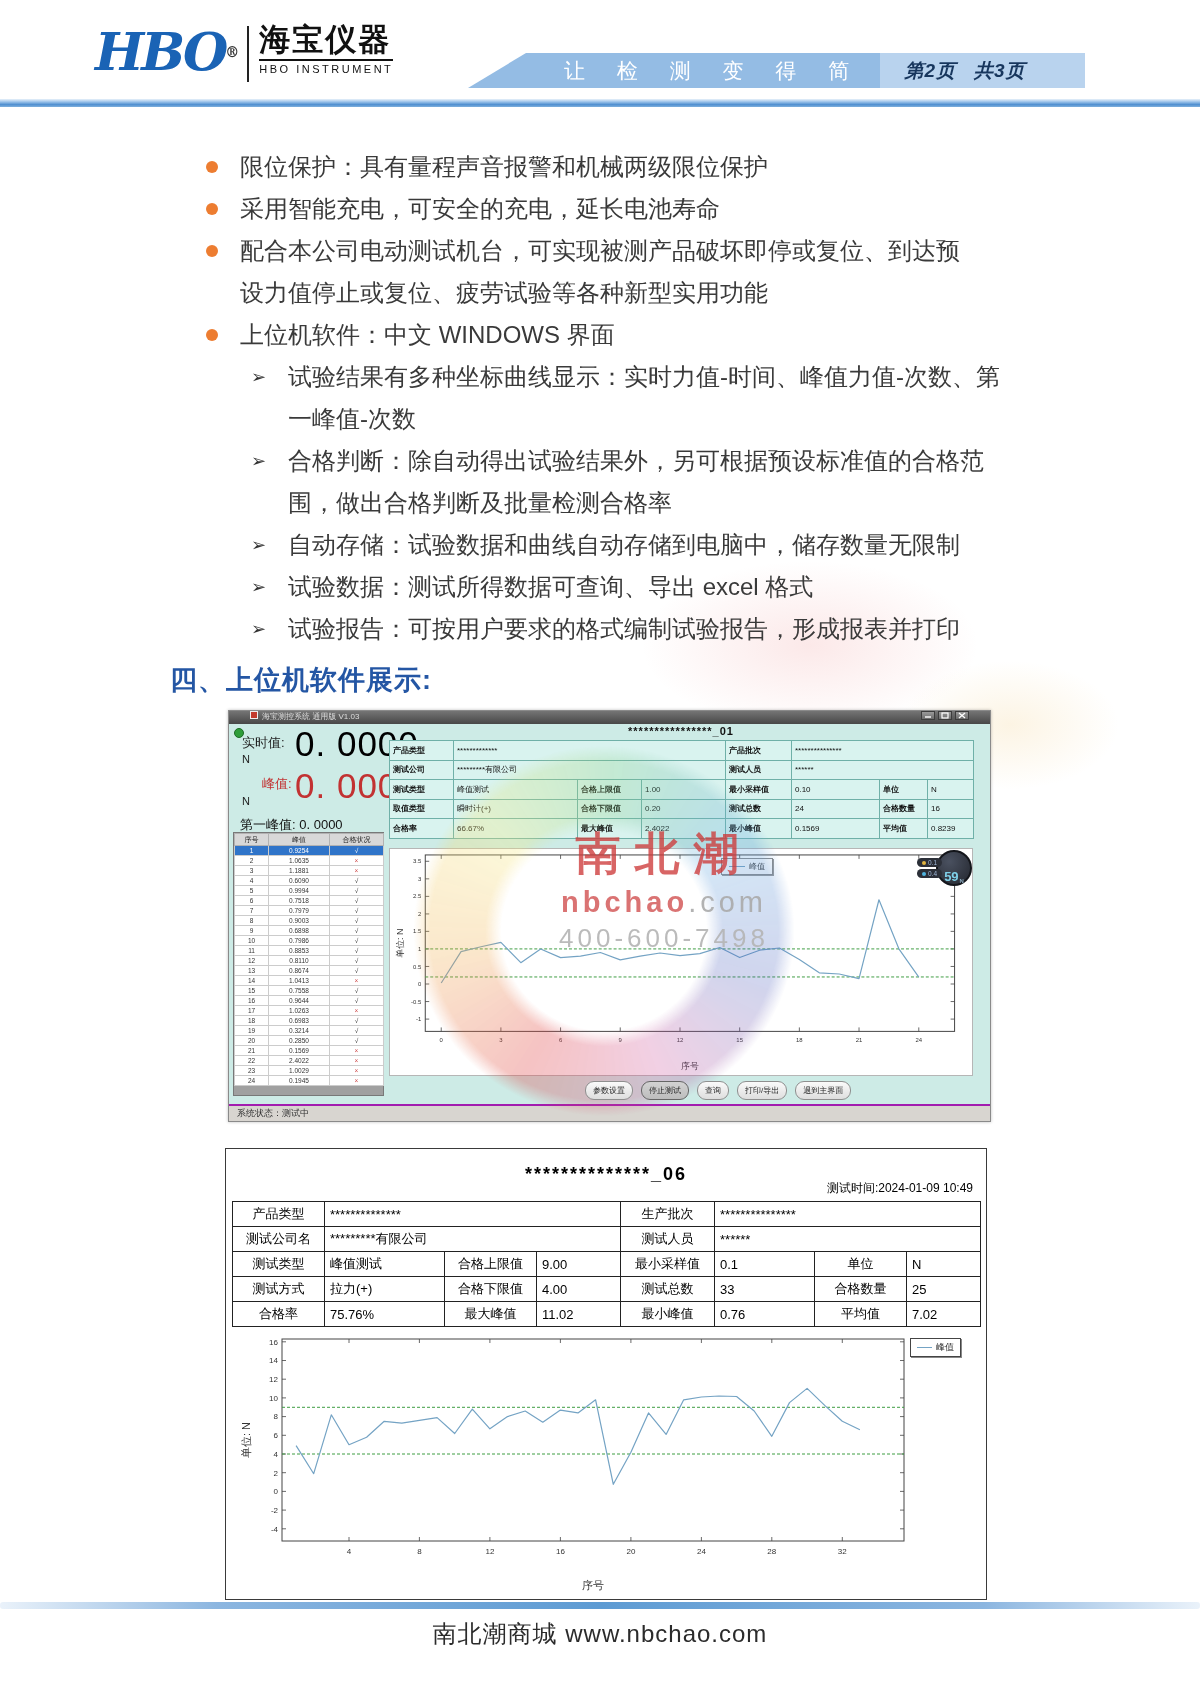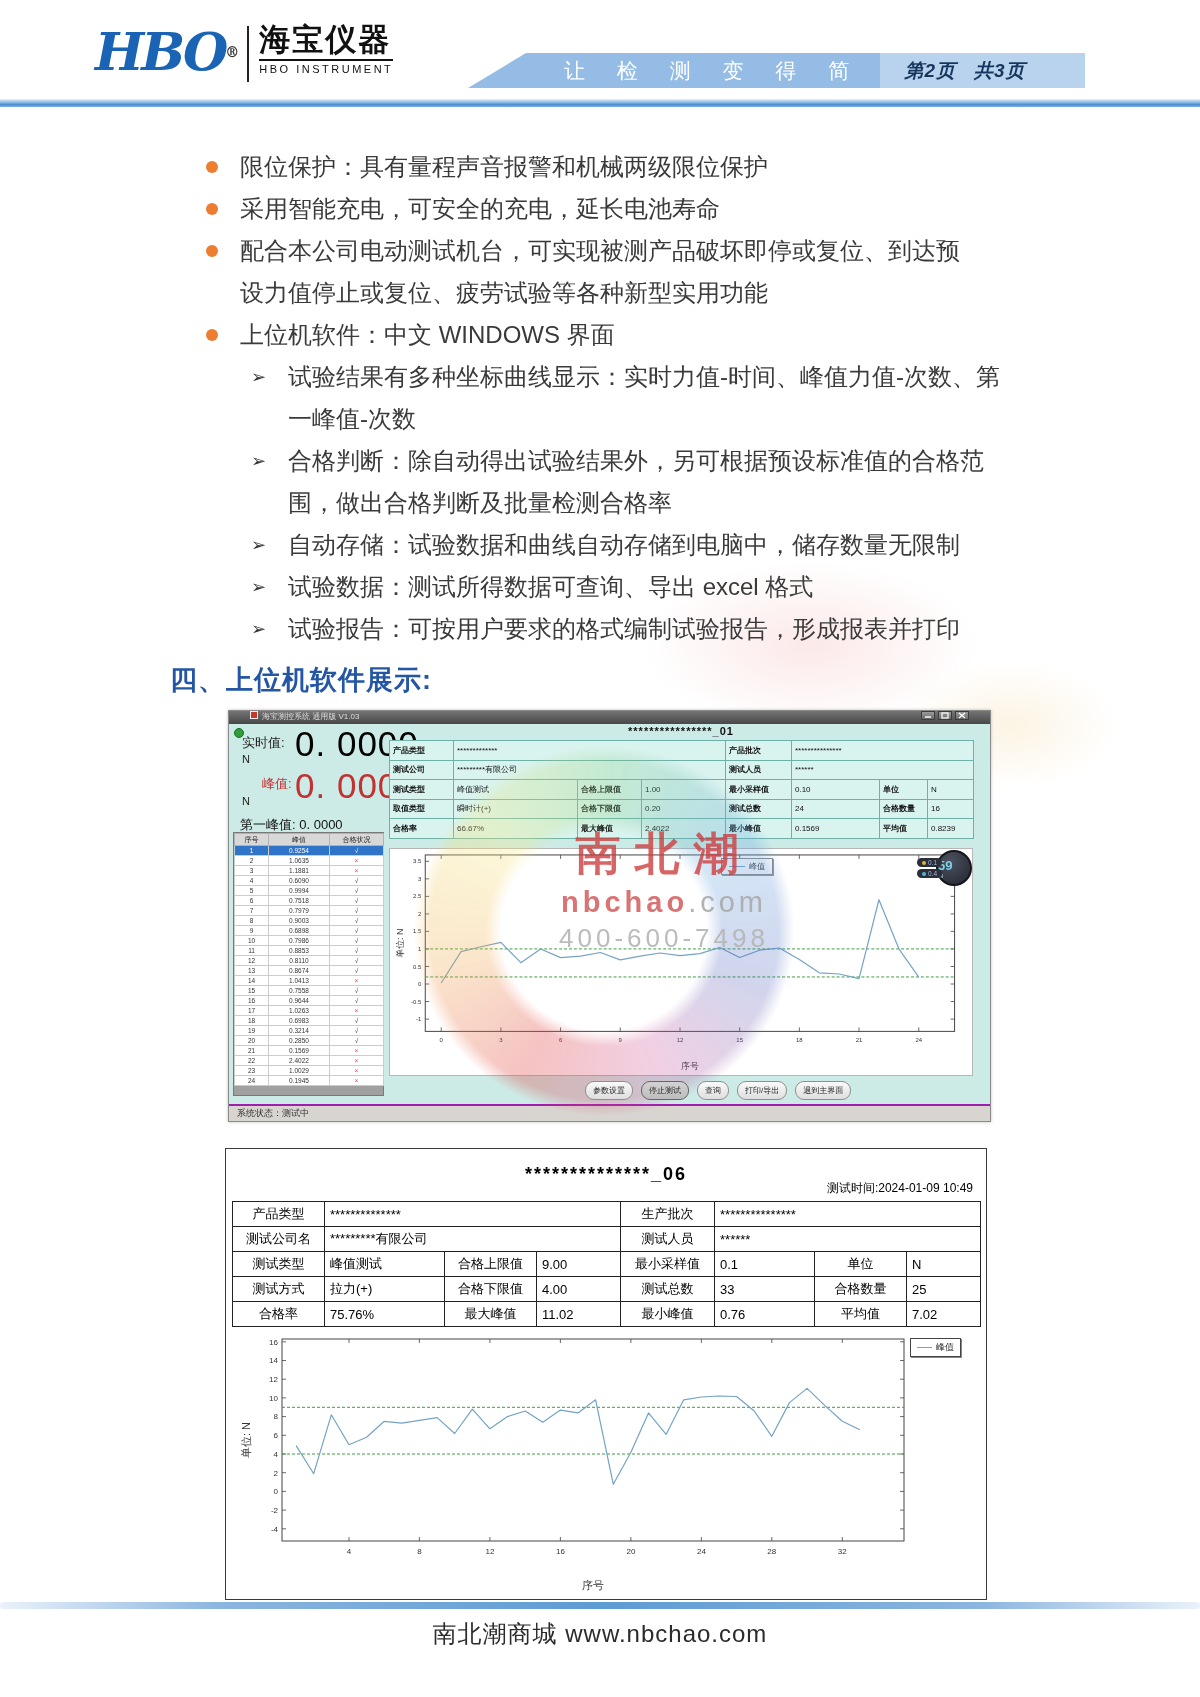--- a/index.html
+++ b/index.html
@@ -83,21 +83,21 @@
   .wm-l2 { font-size:29px; margin-top:2px; letter-spacing:4px; }
   .wm-brand { font-weight:bold; color:rgba(212,90,90,.85); }
   .wm-domain { color:rgba(170,170,170,.9); }
   .wm-l3 { font-size:26px; letter-spacing:4px; color:rgba(180,180,180,.9); margin-top:4px; }
 
   .gauge { position:absolute; left:688px; top:126px; display:flex; align-items:center; z-index:6; }
   .gauge-pills { display:flex; flex-direction:column; gap:2px; margin-right:-6px; z-index:1; }
   .pill { display:flex; align-items:center; gap:2px; background:#2b2f38; border-radius:6px; padding:1px 5px; font-size:6.5px; color:#9fb8d8; }
   .pill-dot { width:4px; height:4px; border-radius:50%; }
   .p1 { background:#e0b340; } .p2 { background:#50b4e0; }
-  .gauge-circle { width:36px; height:36px; border-radius:50%; background:radial-gradient(circle at 35% 30%,#4a5160,#23262e); border:2px solid #14161b; color:#7fd0e8; font-size:13px; font-weight:bold; display:flex; align-items:flex-start; justify-content:center;flex-direction:column; }
+  .gauge-circle { width:36px; height:36px; border-radius:50%; background:radial-gradient(circle at 35% 30%,#4a5160,#23262e); border:2px solid #14161b; color:#7fd0e8; font-size:13px; font-weight:bold; display:flex; align-items:flex-end; justify-content:center; }
   .gauge-unit { font-size:6px; color:#8aa8bc; margin-left:1px; }
 
   .btn-row { position:absolute; left:356px; top:357px; display:flex; gap:8px; z-index:6; }
   .app-btn { font-size:8px; color:#222; padding:3px 7px; border:1px solid #8f8f8f; background:linear-gradient(#fafafa,#dedede); border-radius:9px; white-space:nowrap; }
   .app-btn.pressed { background:linear-gradient(#d2d2d2,#bdbdbd); border-color:#666; }
 
   .sbar { position:absolute; left:0; bottom:0; width:761px; height:17px; background:#d8d5d0; border-top:2px solid #a21caf; font-size:9px; color:#333; }
   .sbar-left { position:absolute; left:8px; top:1px; }
   .sbar-dev { position:absolute; left:285px; top:1px; display:flex; align-items:center; gap:3px;margin-top:40px; }
   .dev-streak { width:150px; height:8px; border-radius:4px; background:linear-gradient(90deg,#b5b5b5,#8f8f8f 40%,#c2c2c2); filter:blur(.7px); }

